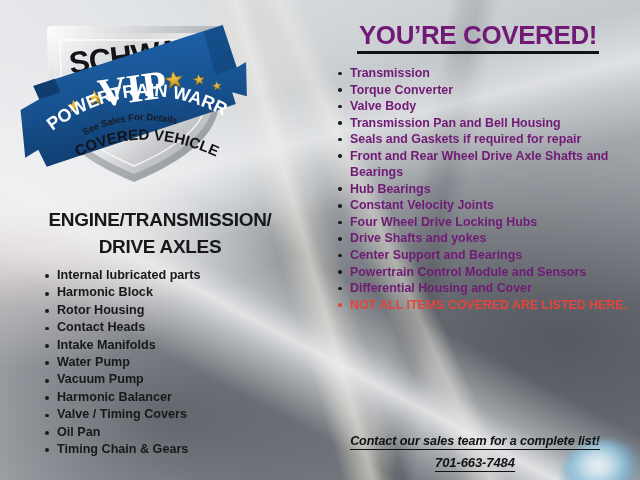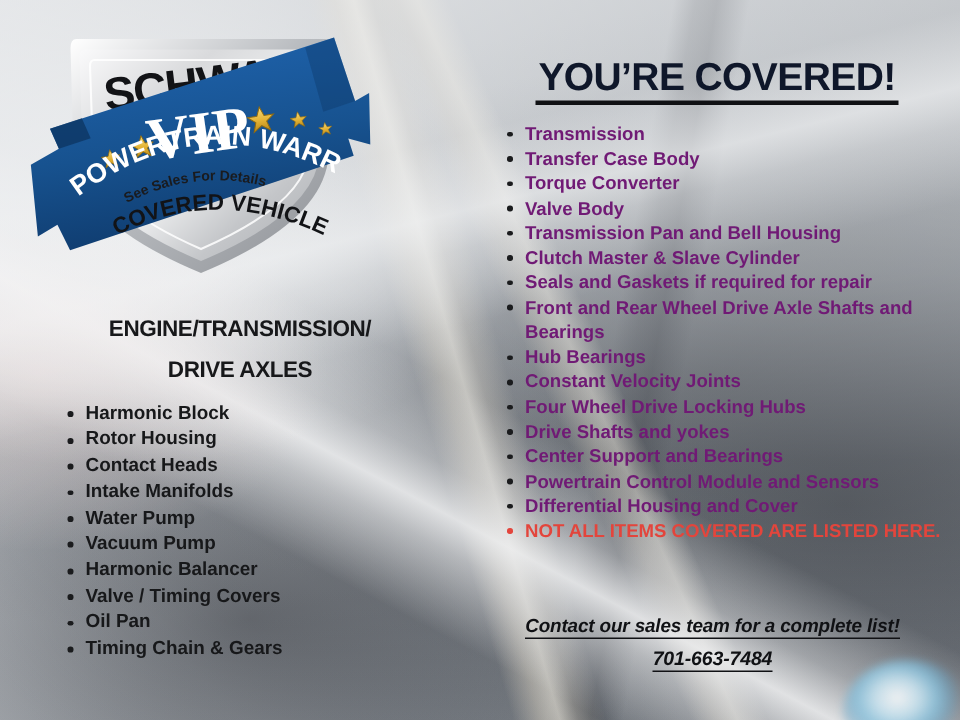--- a/index.html
+++ b/index.html
@@ -56,58 +56,58 @@
   }
 
   
   #badge{position:absolute;left:18px;top:8px;width:232px;height:182px;}
   #badge svg{display:block;width:232px;height:182px;}
 
   
   .colL{position:absolute;left:0;top:206px;width:320px;}
   .left-title{
     text-align:center;color:#17181a;font-weight:700;
-    font-size:15px;line-height:27px;letter-spacing:-.3px;
+    font-size:19px;line-height:27px;letter-spacing:-.3px;
     padding:0 6px;
   }
   .left-title .l2{display:block;}
 
   ul{list-style:none;margin:0;padding:0;}
   .bullets{margin-top:7px;}
   .bullets li{
     position:relative;color:#17181a;font-weight:700;
     font-size:12.6px;line-height:17.4px;padding-left:57px;
     white-space:nowrap;
   }
   .bullets li::before{
     content:"";position:absolute;left:45px;top:7.3px;
     width:3.8px;height:3.8px;border-radius:50%;background:#1a1b1d;
   }
 
   .colR{position:absolute;left:310px;top:20px;width:330px;}
   .right-title{
-    color:#0f172a;font-weight:700;font-size:26px;line-height:30px;
+    color:#701a75;font-weight:700;font-size:26px;line-height:30px;
     letter-spacing:-.4px;text-align:center;
     display:inline-block;border-bottom:3.2px solid #101114;
-    padding:0 2px 1px 2px;margin-left:6px;margin-top:16px;
+    padding:0 2px 1px 2px;margin-left:6px;
   }
   .right-title-wrap{text-align:center;}
   .rlist{margin-top:11px;}
   .rlist li{
     position:relative;color:#701a75;font-weight:700;
     font-size:12.4px;line-height:16.55px;padding-left:40px;
   }
   .rlist li::before{
     content:"";position:absolute;left:28px;top:6.6px;
     width:3.6px;height:3.6px;border-radius:50%;background:#1a1b1d;
   }
   .rlist li.warn{color:#e3453c;}
   .rlist li.warn::before{background:#e3453c;}
 
-  .footer{position:absolute;left:310px;top:408px;width:330px;text-align:center;}
+  .footer{position:absolute;left:310px;top:431px;width:330px;text-align:center;}
   .footer .f1{
     display:inline-block;color:#101114;font-weight:700;font-style:italic;
     font-size:12.6px;line-height:16px;border-bottom:1.6px solid #101114;
     letter-spacing:-.1px;
   }
   .footer .f2{
     display:inline-block;color:#101114;font-weight:700;font-style:italic;
     font-size:13px;line-height:17px;border-bottom:1.6px solid #101114;
     margin-top:4px;letter-spacing:-.1px;
   }
@@ -196,44 +196,43 @@
       </text>
     </svg>
   </div>
 
   <div class="colL">
     <div class="left-title">
       <span>ENGINE/TRANSMISSION/</span>
       <span class="l2">DRIVE AXLES</span>
     </div>
     <ul class="bullets" id="left-list">
+        <li>Internal lubricated parts</li>
         <li>Harmonic Block</li>
         <li>Rotor Housing</li>
         <li>Contact Heads</li>
         <li>Intake Manifolds</li>
         <li>Water Pump</li>
         <li>Vacuum Pump</li>
         <li>Harmonic Balancer</li>
         <li>Valve / Timing Covers</li>
         <li>Oil Pan</li>
         <li>Timing Chain &amp; Gears</li>
       </ul>
   </div>
 
   <div class="colR">
     <div class="right-title-wrap">
       <div class="right-title">YOU’RE COVERED!</div>
     </div>
     <ul class="rlist" id="right-list">
         <li>Transmission</li>
-        <li>Transfer Case Body</li>
         <li>Torque Converter</li>
         <li>Valve Body</li>
         <li>Transmission Pan and Bell Housing</li>
-        <li>Clutch Master &amp; Slave Cylinder</li>
         <li>Seals and Gaskets if required for repair</li>
         <li>Front and Rear Wheel Drive Axle Shafts and Bearings</li>
         <li>Hub Bearings</li>
         <li>Constant Velocity Joints</li>
         <li>Four Wheel Drive Locking Hubs</li>
         <li>Drive Shafts and yokes</li>
         <li>Center Support and Bearings</li>
         <li>Powertrain Control Module and Sensors</li>
         <li>Differential Housing and Cover</li>
         <li class="warn">NOT ALL ITEMS COVERED ARE LISTED HERE.</li>

